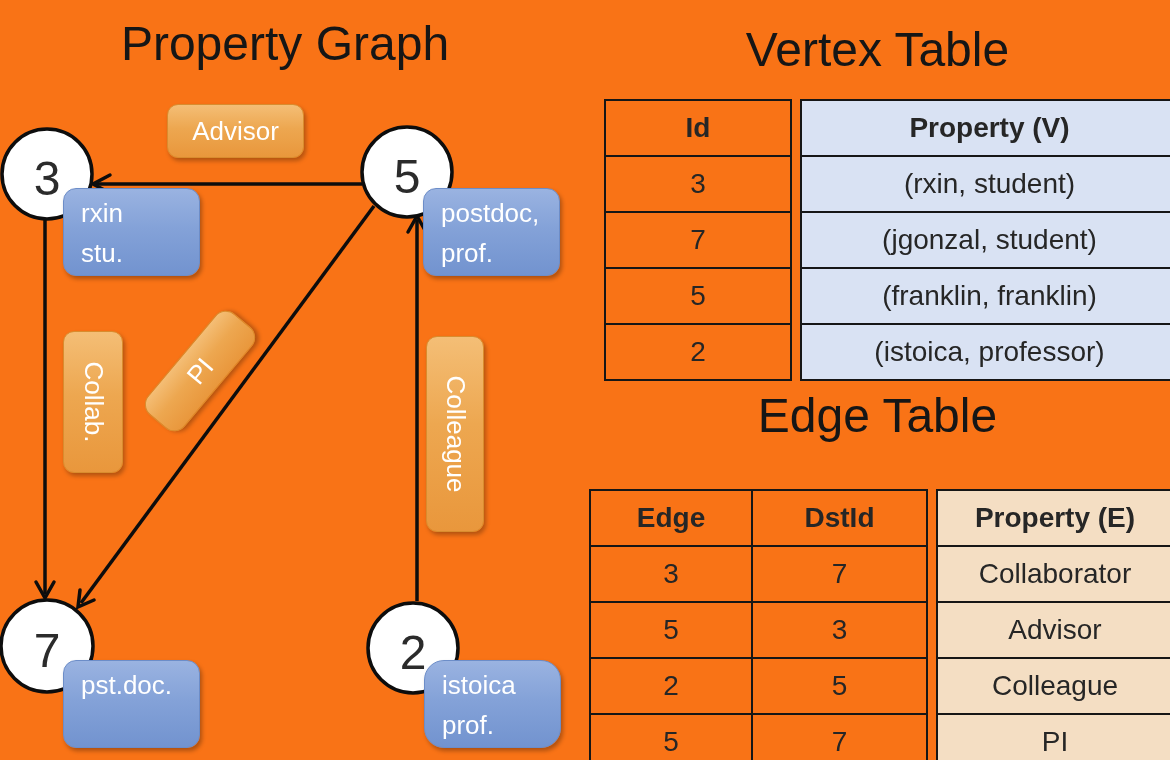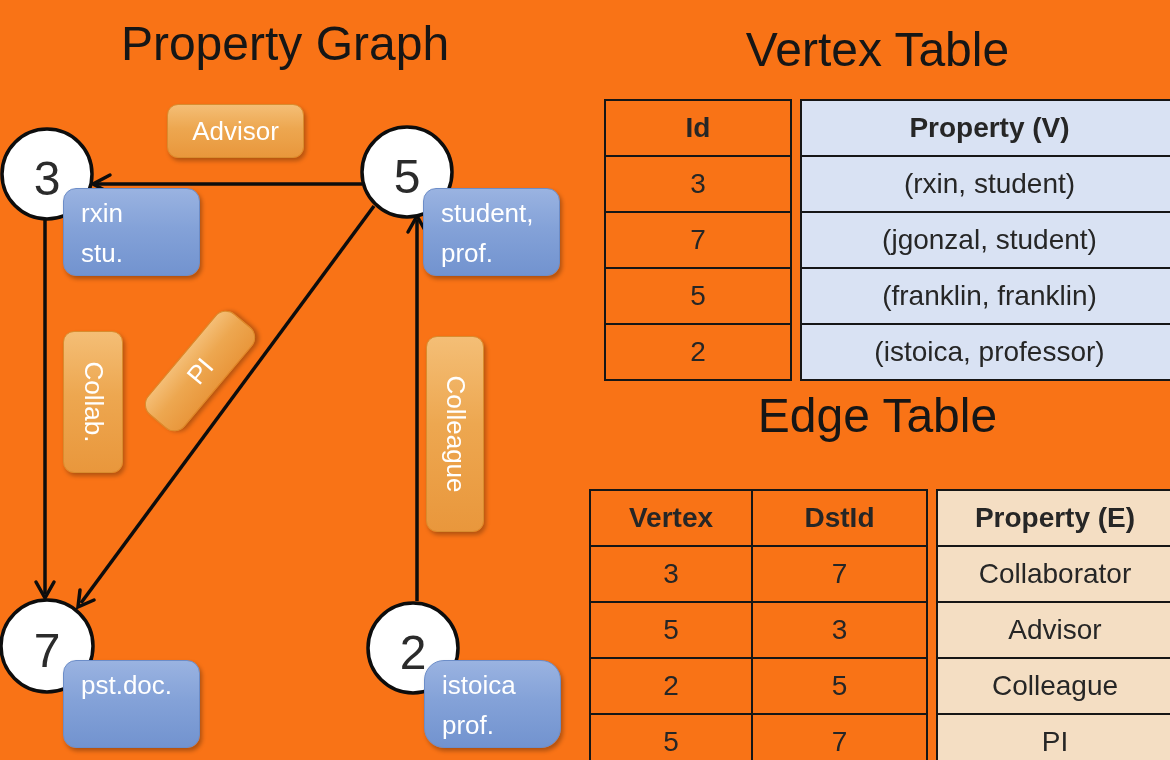--- a/index.html
+++ b/index.html
@@ -108,21 +108,21 @@
   </div>
   <div class="edge-label" id="colleague-label">
     <span class="vtext">Colleague</span>
   </div>
 
   <div class="node-label" id="rxin-label">
     <div>rxin</div>
     <div>stu.</div>
   </div>
   <div class="node-label" id="franklin-label">
-    <div>student,</div>
+    <div>postdoc,</div>
     <div>prof.</div>
   </div>
   <div class="node-label" id="jgonzal-label">
     <div>pst.doc.</div>
   </div>
   <div class="node-label" id="istoica-label">
     <div>istoica</div>
     <div>prof.</div>
   </div>
 
@@ -164,21 +164,21 @@
             <td>(istoica, professor)</td>
           </tr>
     </tbody>
       </table>
   </div>
 
   <div class="tbl-wrap" id="edge-tables">
     <table class="data" id="et-src-dst">
       <tbody>
           <tr>
-        <td class="hdr" style="width:160px">Vertex</td>
+        <td class="hdr" style="width:160px">Edge</td>
         <td class="hdr" style="width:173px">DstId</td>
       </tr>
       <tr>
         <td>3</td>
         <td>7</td>
       </tr>
       <tr>
         <td>5</td>
         <td>3</td>
       </tr>

